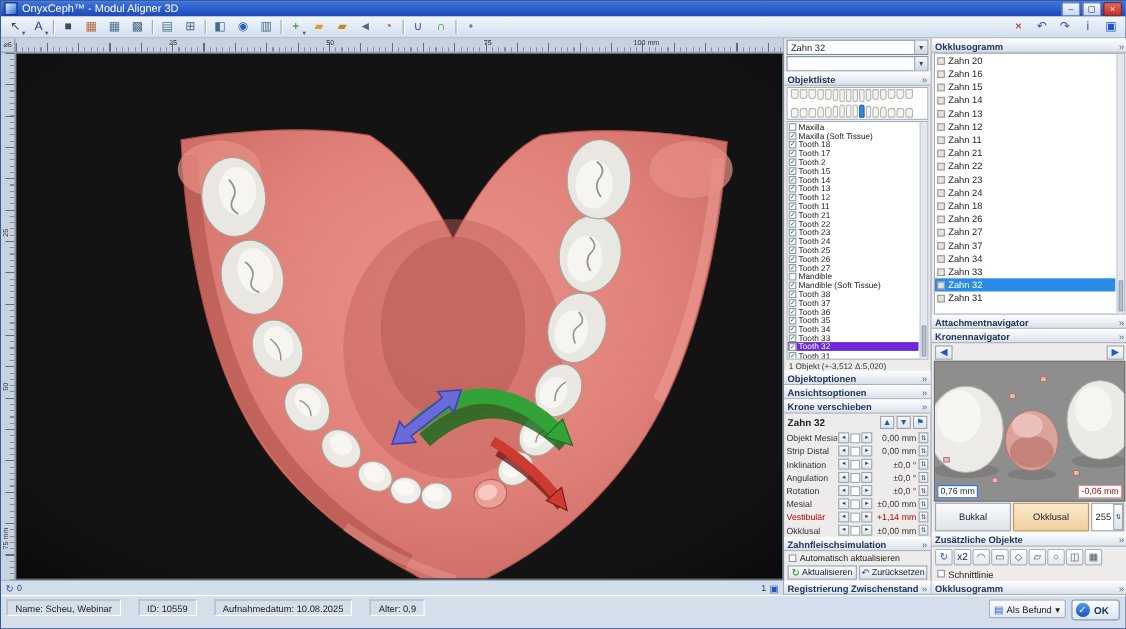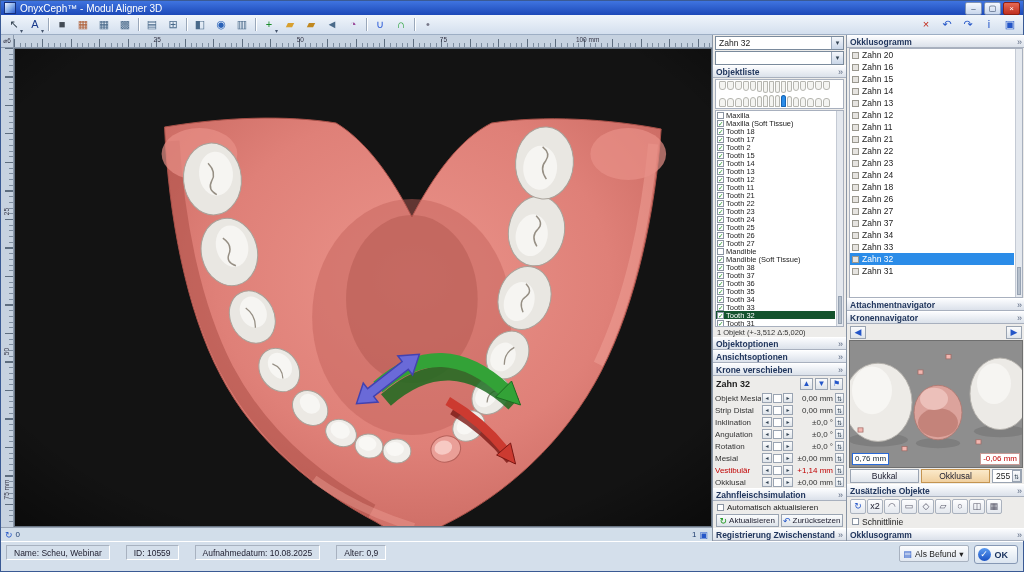--- a/index.html
+++ b/index.html
@@ -77,21 +77,21 @@
   .upper .tcell { border-radius:1px 1px 3px 3px; }
   .lower .tcell { border-radius:3px 3px 1px 1px; }
   .chart-row span:nth-of-type(-n+3), .chart-row span:nth-of-type(n+14) { width:7px; height:9px; }
   .chart-row span:nth-of-type(4), .chart-row span:nth-of-type(5),
   .chart-row span:nth-of-type(12), .chart-row span:nth-of-type(13) { width:6px; height:10px; }
   .chart-row span:nth-of-type(6), .chart-row span:nth-of-type(11) { width:5px; height:11px; }
   .tcell.sel { background:#2b8ce8; border-color:#1464b4; }
 
   .ollist { flex:1 1 0 !important; min-height:0; margin:0 2px; background:#fff; border:1px solid #a8b0be; overflow:hidden; position:relative; padding-right:8px; }
   .olrow { height:8px; display:flex; align-items:center; gap:2px; padding:0 1px; font-size:7.5px; white-space:nowrap; }
-  .olrow.selected { background:#14532d; color:#fff; }
+  .olrow.selected { background:#6d28d9; color:#fff;align-items:flex-end; }
   .cb { width:7px; height:7px; background:#fff; border:1px solid #8a94a2; flex:none; font-size:6.5px; line-height:5px; color:#129212; text-align:center; }
   .cb.checked::before { content:"✓"; }
   .ol-summary { height:10px; display:flex; align-items:center; padding:0 4px; font-size:7.5px; color:#333; }
 
   .zahn-row { height:16px; display:flex; align-items:center; gap:2px; padding:0 3px; font-weight:700; font-size:9px; }
   .zr-icons { margin-left:auto; display:flex; gap:2px; }
   .zr-btn { width:13px; height:12px; border:1px solid #9aa4b2; background:linear-gradient(#fafbfc,#dfe4ea); font-size:8px; color:#2456c8; line-height:10px; text-align:center; }
 
   .krow { height:12px; display:flex; align-items:center; gap:1px; padding:0 2px; font-size:8px; color:#333; }
   .klabel { width:46px; overflow:hidden; white-space:nowrap; flex:none; }
@@ -115,21 +115,21 @@
   .atmark { width:7px; height:7px; background:#e6e4e0; border:1px solid #9a988f; flex:none; }
 
   .nav-row { height:16px; display:flex; align-items:center; justify-content:space-between; padding:1px 3px; }
   .nav-btn { width:16px; height:13px; border:1px solid #9aa4b2; background:linear-gradient(#fafbfc,#dfe4ea); color:#2456c8; font-size:9px; line-height:11px; text-align:center; }
   .preview { height:128px; margin:0 2px; position:relative; background:#8e8e8e; border:1px solid #6f6f6f; }
   .preview svg { width:100%; height:100%; display:block; }
   .chip { position:absolute; bottom:2px; font-size:8px; background:#fff; padding:0 2px; line-height:10px; }
   .chip-l { left:2px; border:1px solid #2a6ad8; color:#123; }
   .chip-r { right:2px; border:1px solid #c89a96; color:#c00000; }
 
-  .kn-btnrow { height:16px; display:flex; gap:2px; padding:1px 3px; align-items:stretch; }
+  .kn-btnrow { height:28px; display:flex; gap:2px; padding:1px 3px; align-items:stretch; }
   .pbtn { flex:1; border:1px solid #9aa4b2; background:linear-gradient(#fafbfc,#dfe4ea); font-size:8.5px; color:#223; }
   .pbtn.active { background:linear-gradient(#fbe9c9,#f0d0a0); border-color:#c49450; }
   .spinfield { width:30px; display:flex; align-items:center; background:#fff; border:1px solid #9aa4b2; font-size:8.5px; padding-left:3px; flex:none; }
   .spinfield .kspin { margin-left:auto; height:100%; }
 
   .zo-row { height:18px; display:flex; align-items:center; gap:1px; padding:0 3px; }
   .zo-btn { width:16px; height:15px; border:1px solid #aab2be; background:linear-gradient(#fdfdfe,#e4e8ee); border-radius:2px; font-size:9px; display:flex; align-items:center; justify-content:center; }
   .push-down { margin-top:auto !important; }
   .schnitt-row { height:13px; display:flex; align-items:center; gap:3px; padding:0 5px; font-size:8.5px; }
 

